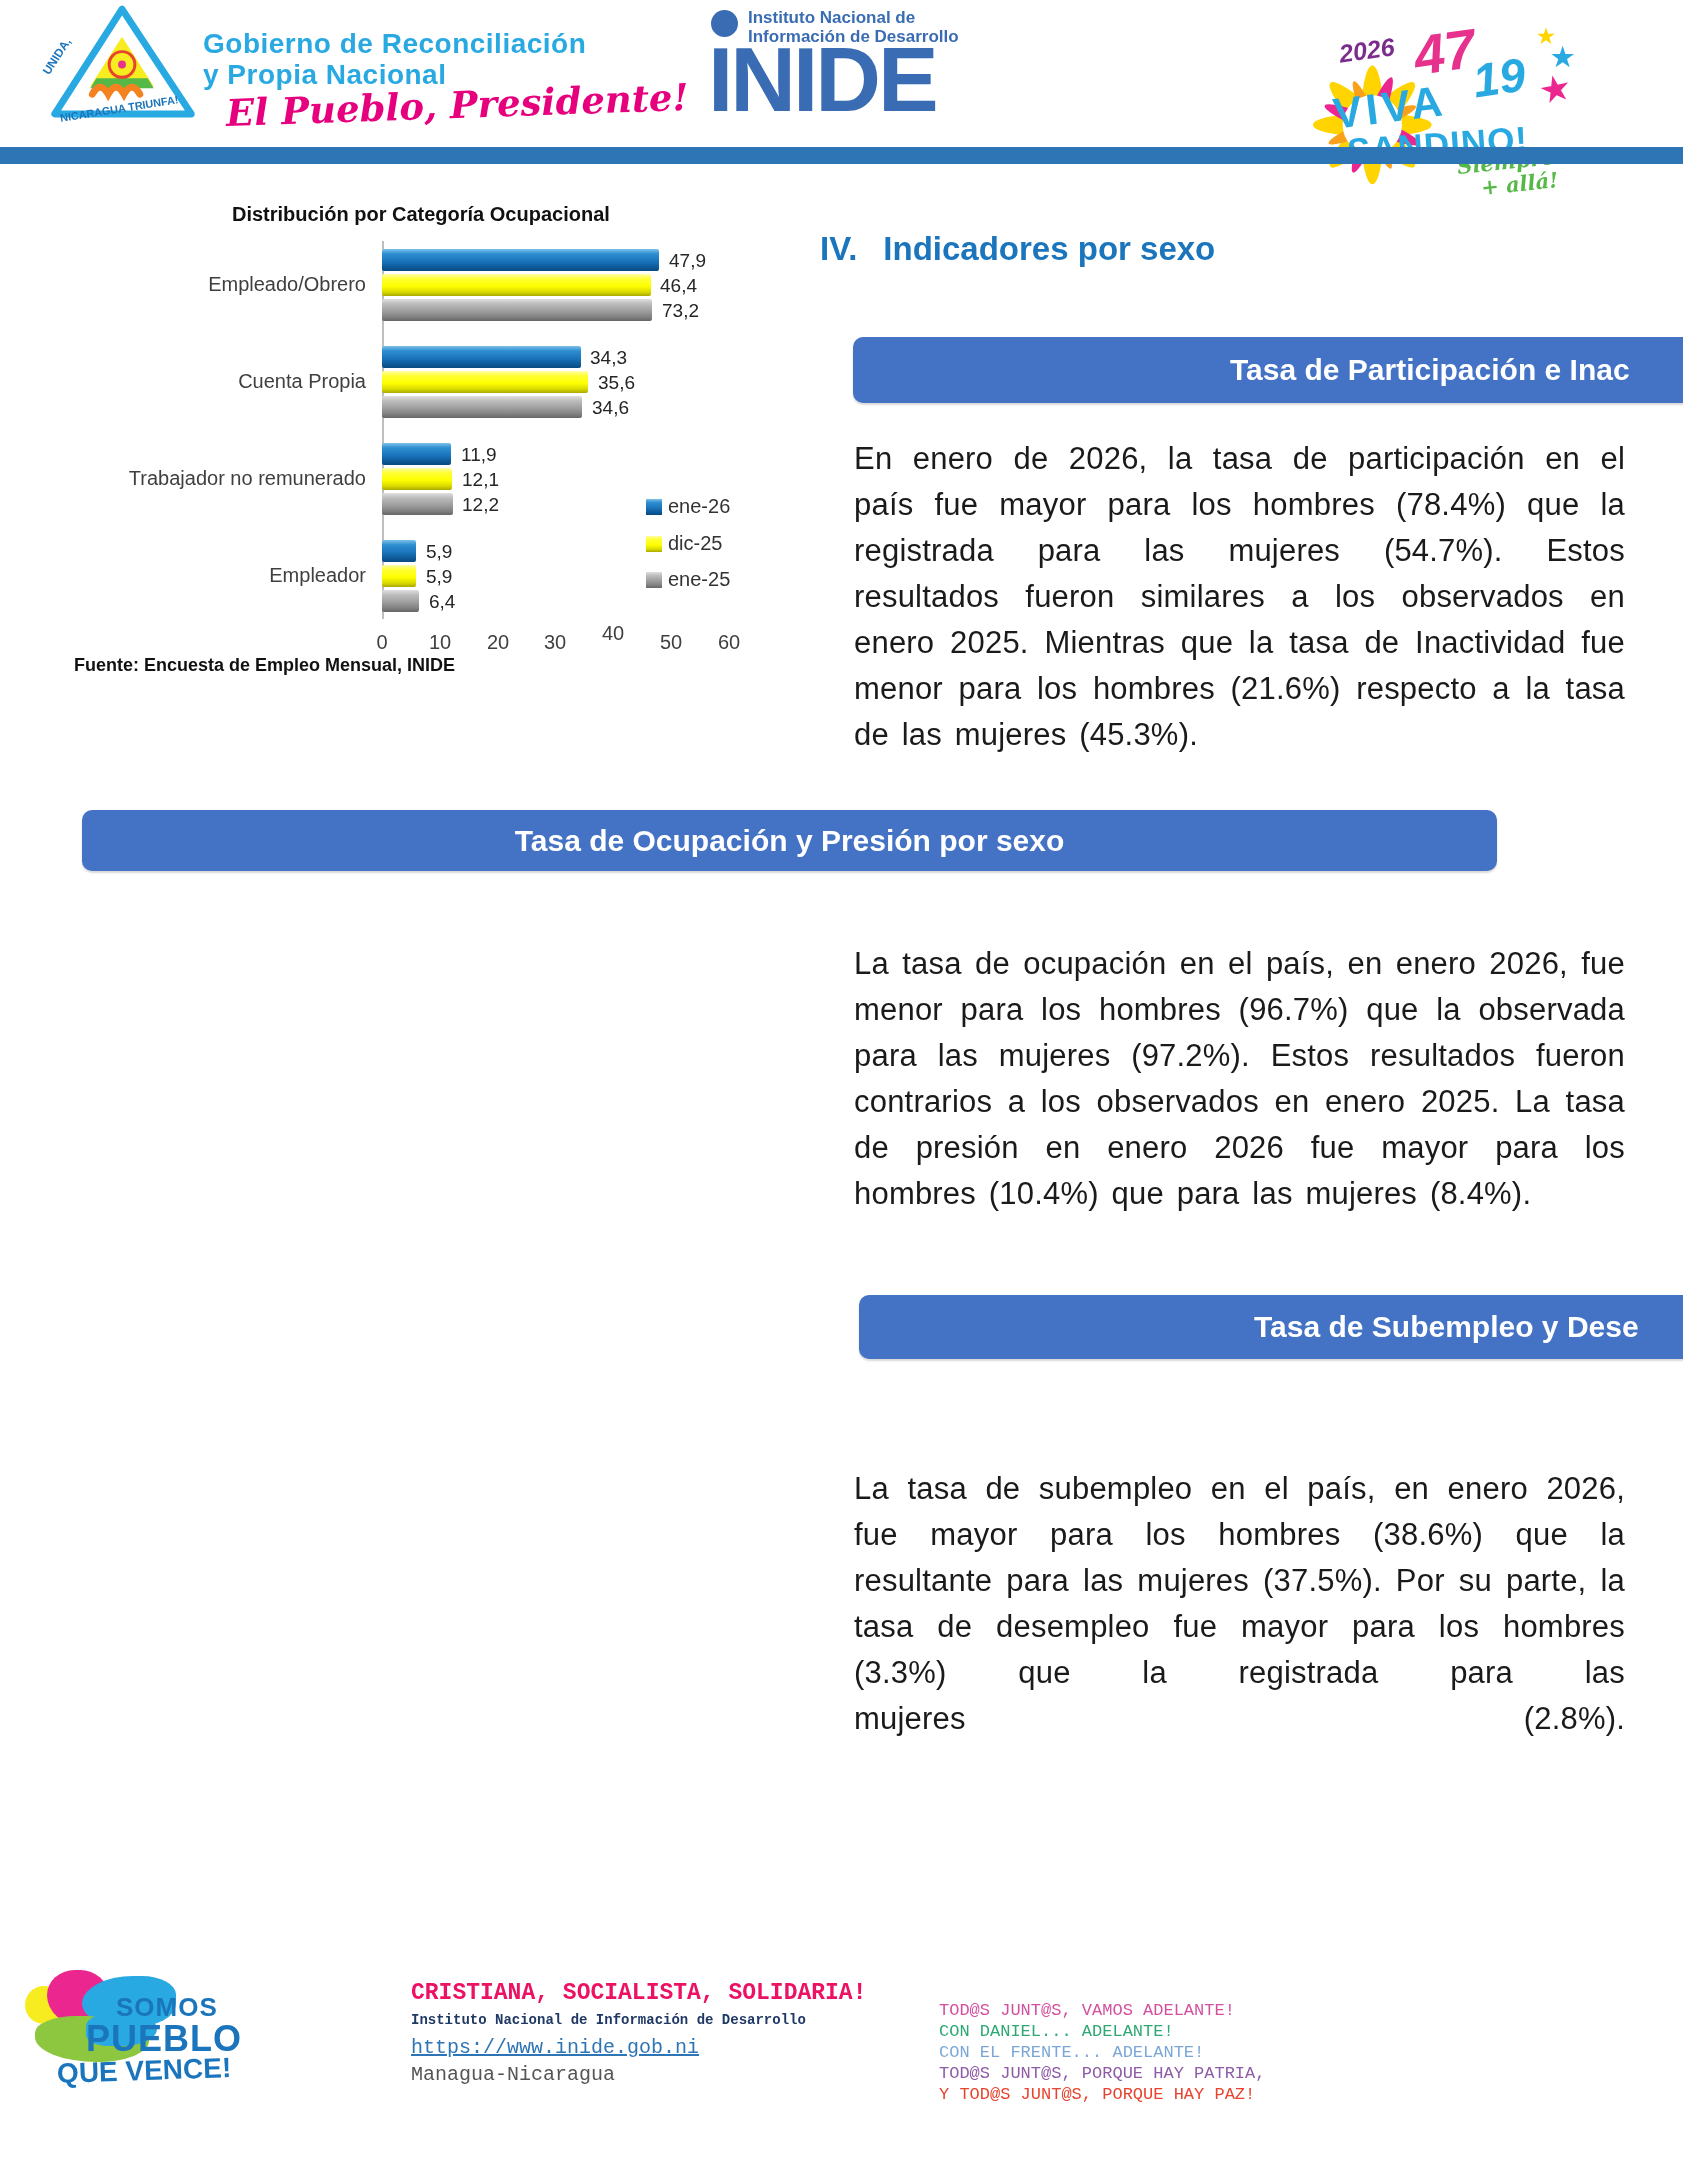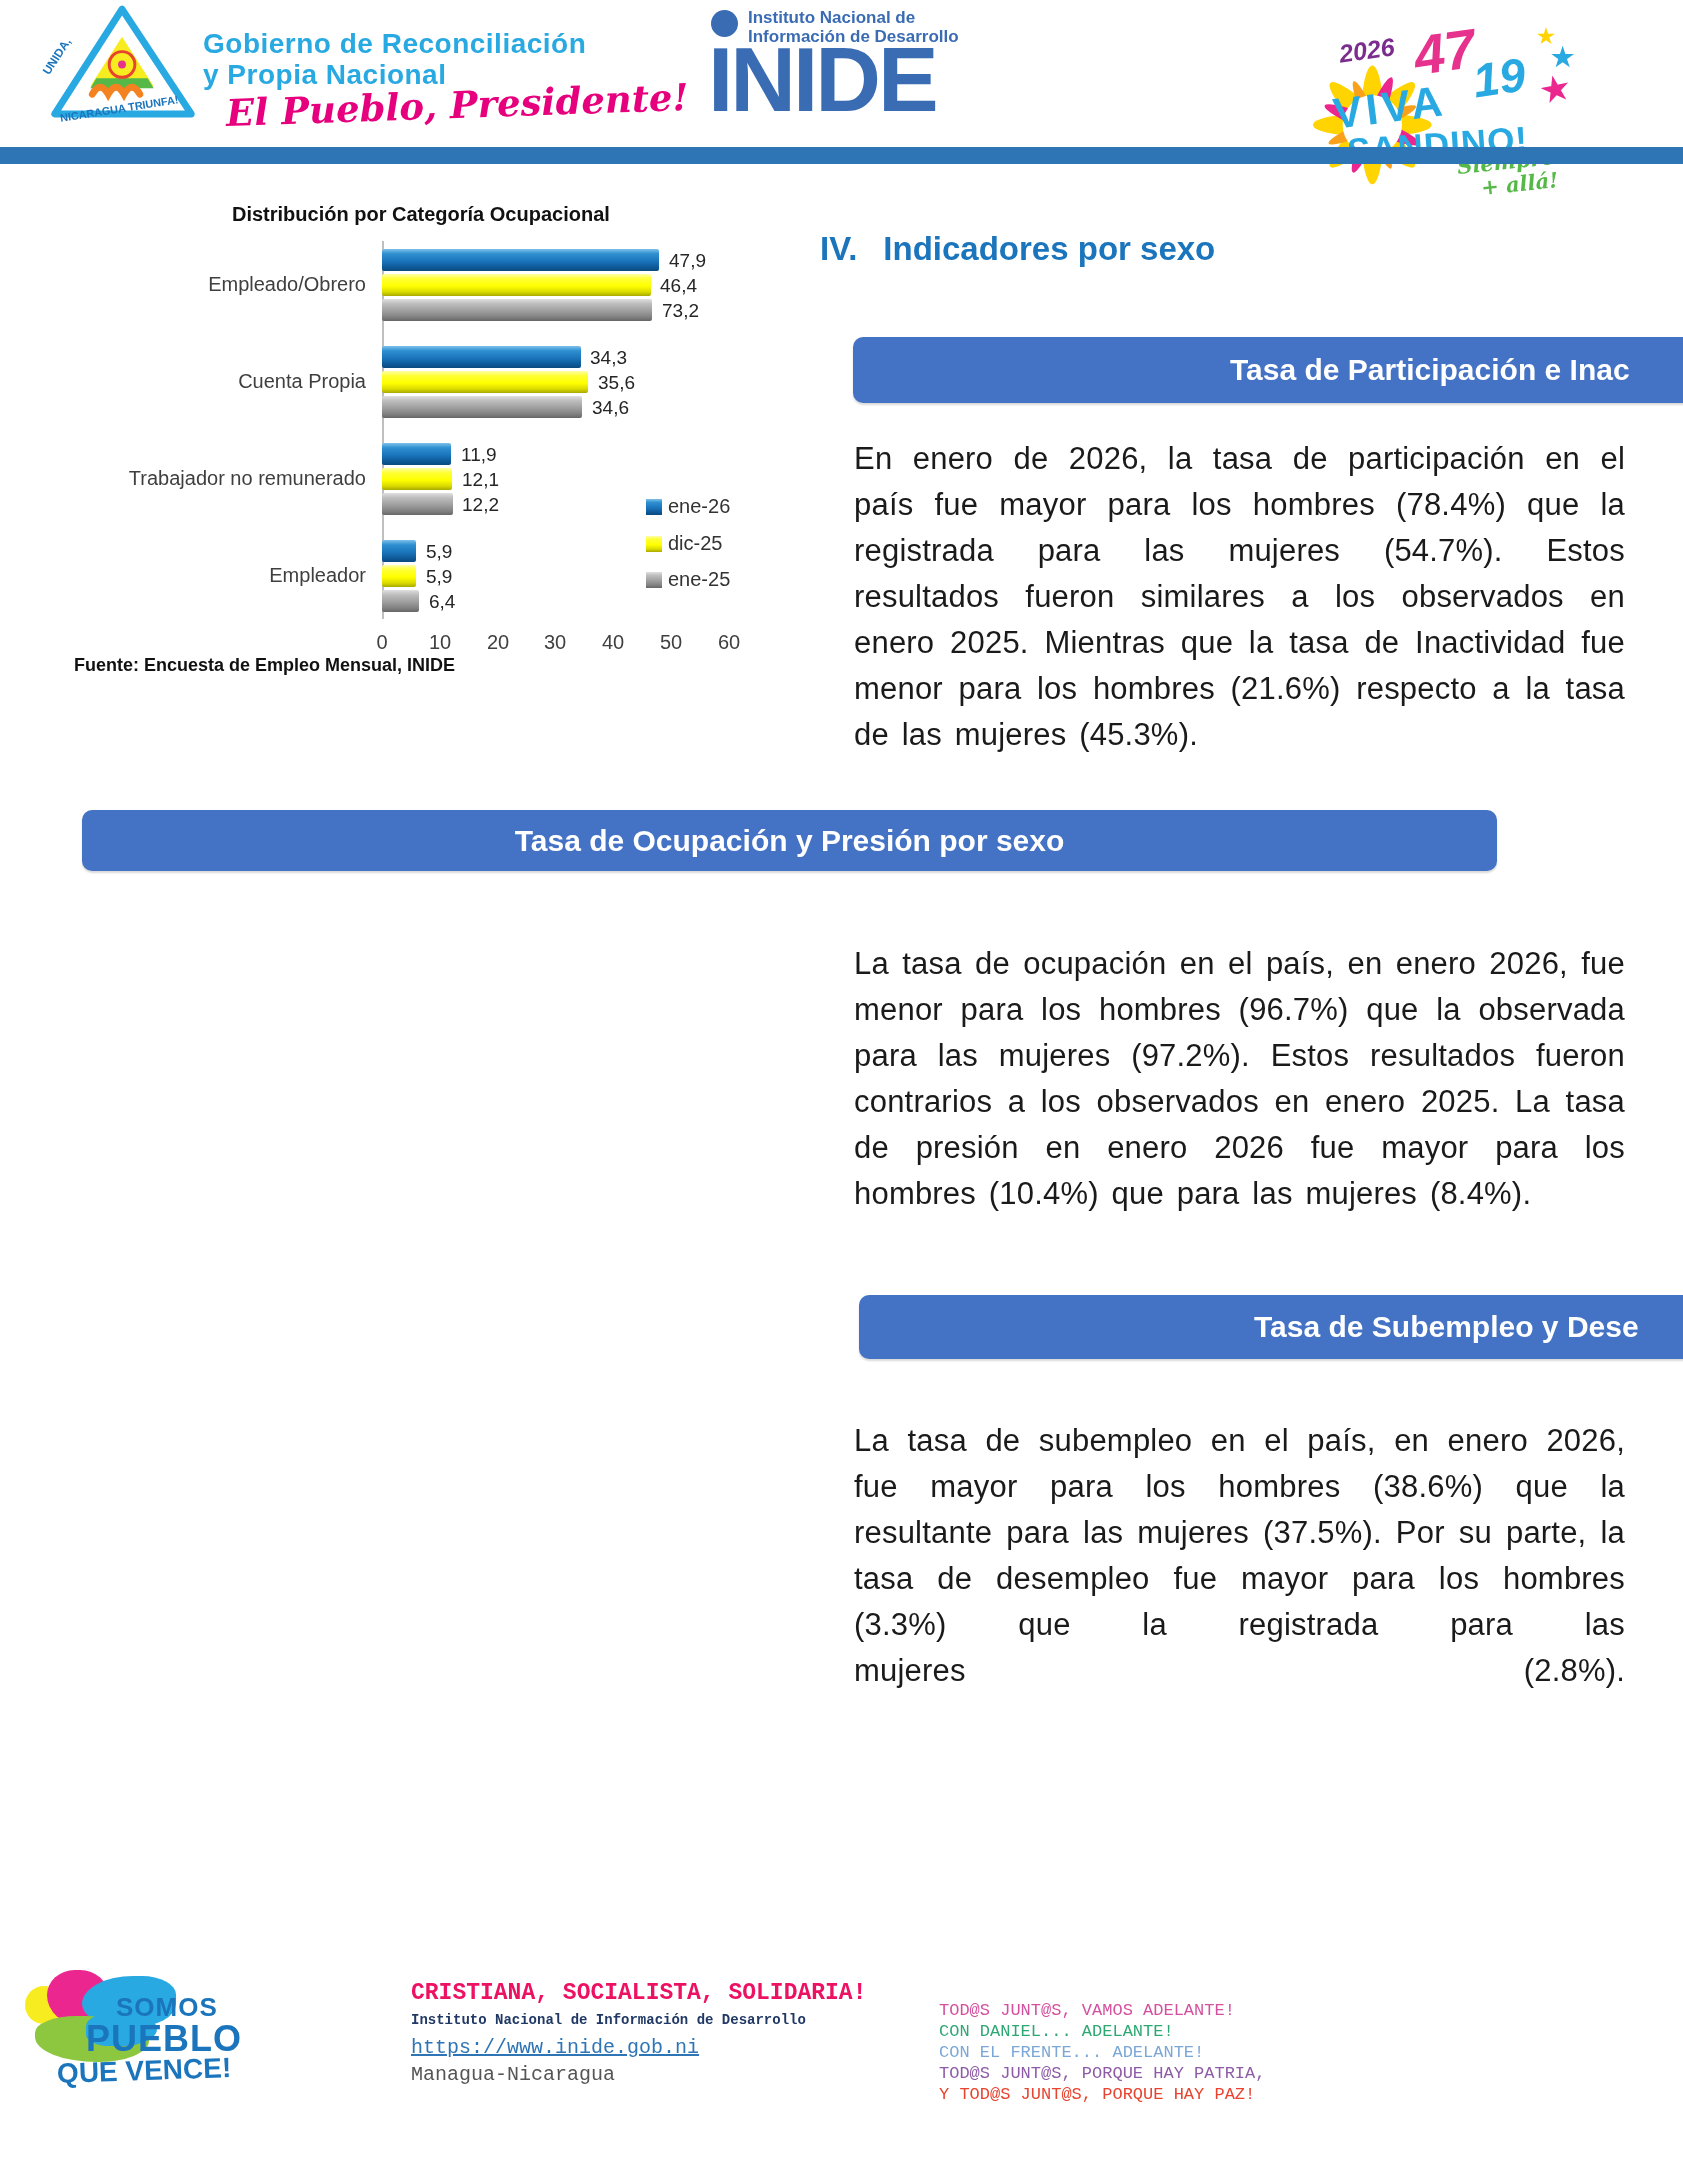--- a/index.html
+++ b/index.html
@@ -49,21 +49,21 @@
   .banner-1 span{margin-left:377px;white-space:nowrap;}
   .banner-2{left:82px;top:810px;width:1415px;height:61px;justify-content:center;}
   .banner-3{left:859px;top:1295px;width:891px;height:64px;}
   .banner-3 span{margin-left:395px;white-space:nowrap;}
   .para{left:854px;width:771px;font-size:31px;line-height:46px;color:#1A1A1A;
     text-align:justify;word-spacing:4px;letter-spacing:0.2px;}
   .para-1{top:436px;}
   .para-2{top:941px;}
   .para-3{top:1418px;}
   .p3-last{display:flex;justify-content:space-between;}
-  .just-all{text-align:justify;text-align-last:justify;}
+  .just-all{text-align:justify;text-align-last:justify;margin-top:48px;}
   
   .somos{left:25px;top:1968px;width:327px;height:139px;}
   .blob{position:absolute;border-radius:50%;}
   .somos-text{position:absolute;color:#1B75BC;font-weight:bold;white-space:nowrap;}
   .st-1{left:91px;top:24px;font-size:26px;letter-spacing:1px;}
   .st-2{left:61px;top:50px;font-size:36px;letter-spacing:1px;}
   .st-3{left:32px;top:87px;font-size:28px;transform:rotate(-2deg);}
   .f-center{left:411px;top:1980px;font-family:"Liberation Mono", monospace;line-height:27px;}
   .f-l1{color:#ED1164;font-weight:bold;font-size:23px;}
   .f-l2{color:#1F3864;font-weight:bold;font-size:14px;}
@@ -162,21 +162,21 @@
       <div class="bar bar-0" style="top: 350px; left: 328px; width: 34px;"></div>
       <div class="val-label" style="top: 351px; left: 372px;">5,9</div>
       <div class="bar bar-1" style="top: 375px; left: 328px; width: 34px;"></div>
       <div class="val-label" style="top: 376px; left: 372px;">5,9</div>
       <div class="bar bar-2" style="top: 400px; left: 328px; width: 37px;"></div>
       <div class="val-label" style="top: 401px; left: 375px;">6,4</div>
       <div class="x-tick" style="left: 328px; top: 441px;">0</div>
       <div class="x-tick" style="left: 386px; top: 441px;">10</div>
       <div class="x-tick" style="left: 444px; top: 441px;">20</div>
       <div class="x-tick" style="left: 501px; top: 441px;">30</div>
-      <div class="x-tick" style="left: 559px; top: 441px; text-align: center;">40</div>
+      <div class="x-tick" style="left: 559px; top: 432px; text-align: center;">40</div>
       <div class="x-tick" style="left: 617px; top: 441px;">50</div>
       <div class="x-tick" style="left: 675px; top: 441px;">60</div>
       <div class="legend-item" style="left: 592px; top: 305px;">
         <span class="swatch bar-0"></span>
         <span>ene-26</span>
       </div>
       <div class="legend-item" style="left: 592px; top: 342px;">
         <span class="swatch bar-1"></span>
         <span>dic-25</span>
       </div>

